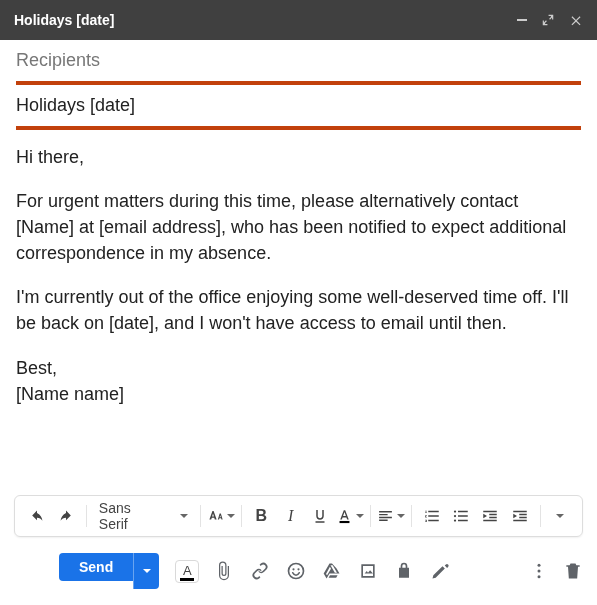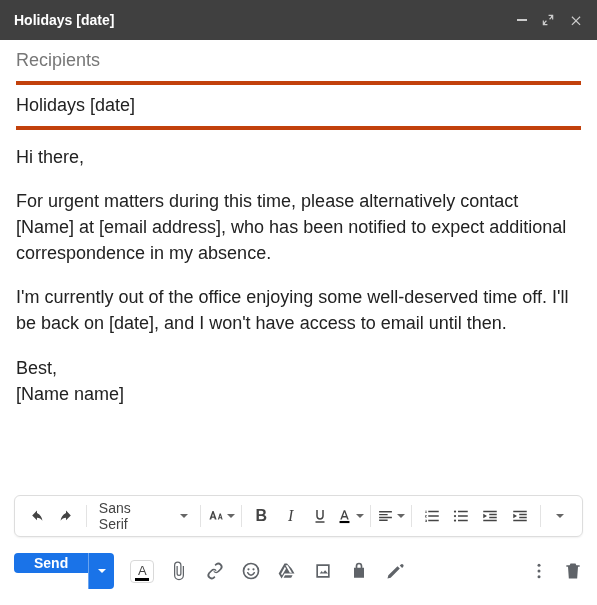--- a/index.html
+++ b/index.html
@@ -98,22 +98,23 @@
   }
   .send-group { display: flex; }
   .send-btn {
     background: #1a73e8;
     color: #fff;
     font-size: 14px;
     font-weight: 600;
     border: none;
     border-radius: 4px 0 0 4px;
     padding: 0 20px;
-    height: 20px;
-    cursor: pointer;
+    height: 28px;
+    cursor: pointer;
+    margin-left: 45px;
   }
   .send-more {
     background: #1a73e8;
     border: none;
     border-left: 1px solid rgba(255,255,255,0.35);
     border-radius: 0 4px 4px 0;
     width: 26px;
     height: 36px;
     display: flex;
     align-items: center;

